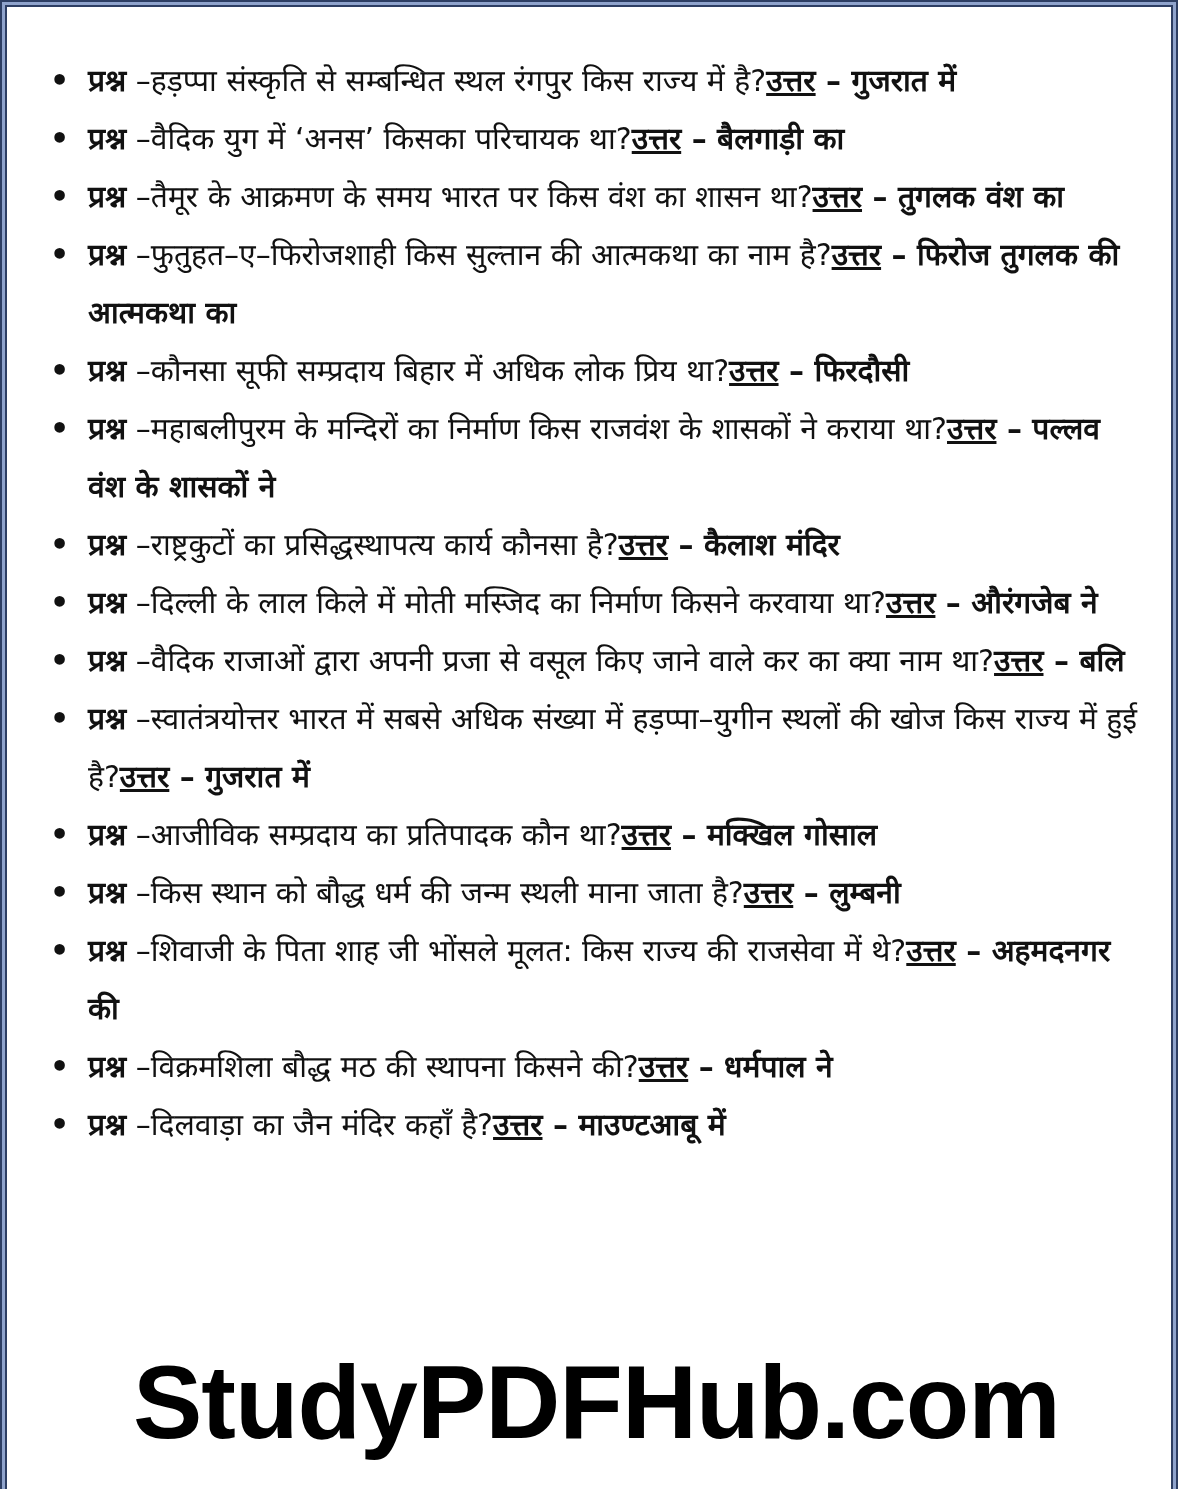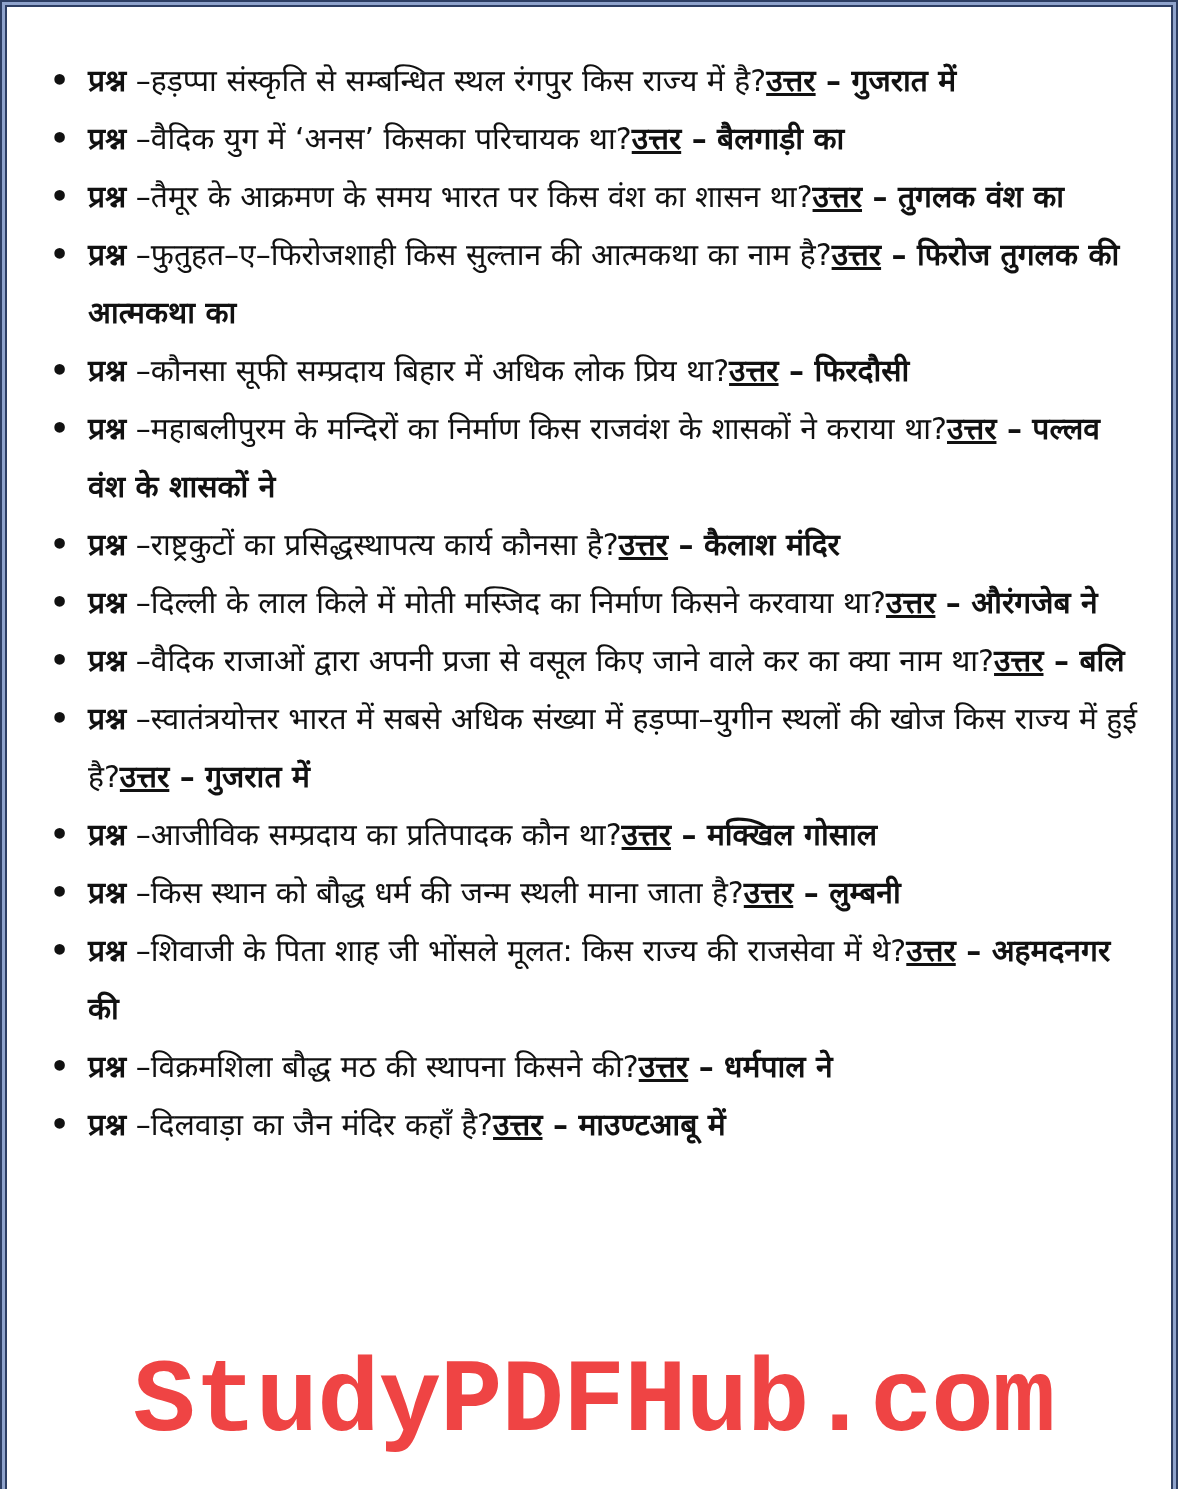--- a/index.html
+++ b/index.html
@@ -32,23 +32,23 @@
   li.qa-item { position: relative; padding-left: 88px; padding-right: 40px; line-height: 58px; }
   li.qa-item .bullet {
     position: absolute; left: 50px; top: 0; font-size: 30px; font-weight: bold;
   }
   .q-label { font-weight: bold; }
   .dash { }
   .ans-label { font-weight: bold; text-decoration: underline; }
   .ans { font-weight: bold; }
   .watermark {
     position: absolute; left: 133px; top: 1350px;
-    font-family: Liberation Mono, monospace;
+    font-family: Liberation Sans, sans-serif;
     font-weight: bold; font-size: 104px; letter-spacing: -1px;
-    color: #ef4444; line-height: 1; white-space: nowrap;
+    color: #000000; line-height: 1; white-space: nowrap;
   }
 </style>
 </head>
 <body>
 
 <div class="frame"></div>
 
 <div class="content">
   <ul class="qa">
     <li class="qa-item"><span class="bullet">•</span><span class="q-label">प्रश्न</span><span class="dash"> –</span><span>हड़प्पा संस्कृति से सम्बन्धित स्थल रंगपुर किस राज्य में है?</span><span class="ans-label">उत्तर</span><span class="ans"> – </span><span class="ans">गुजरात में</span></li>

